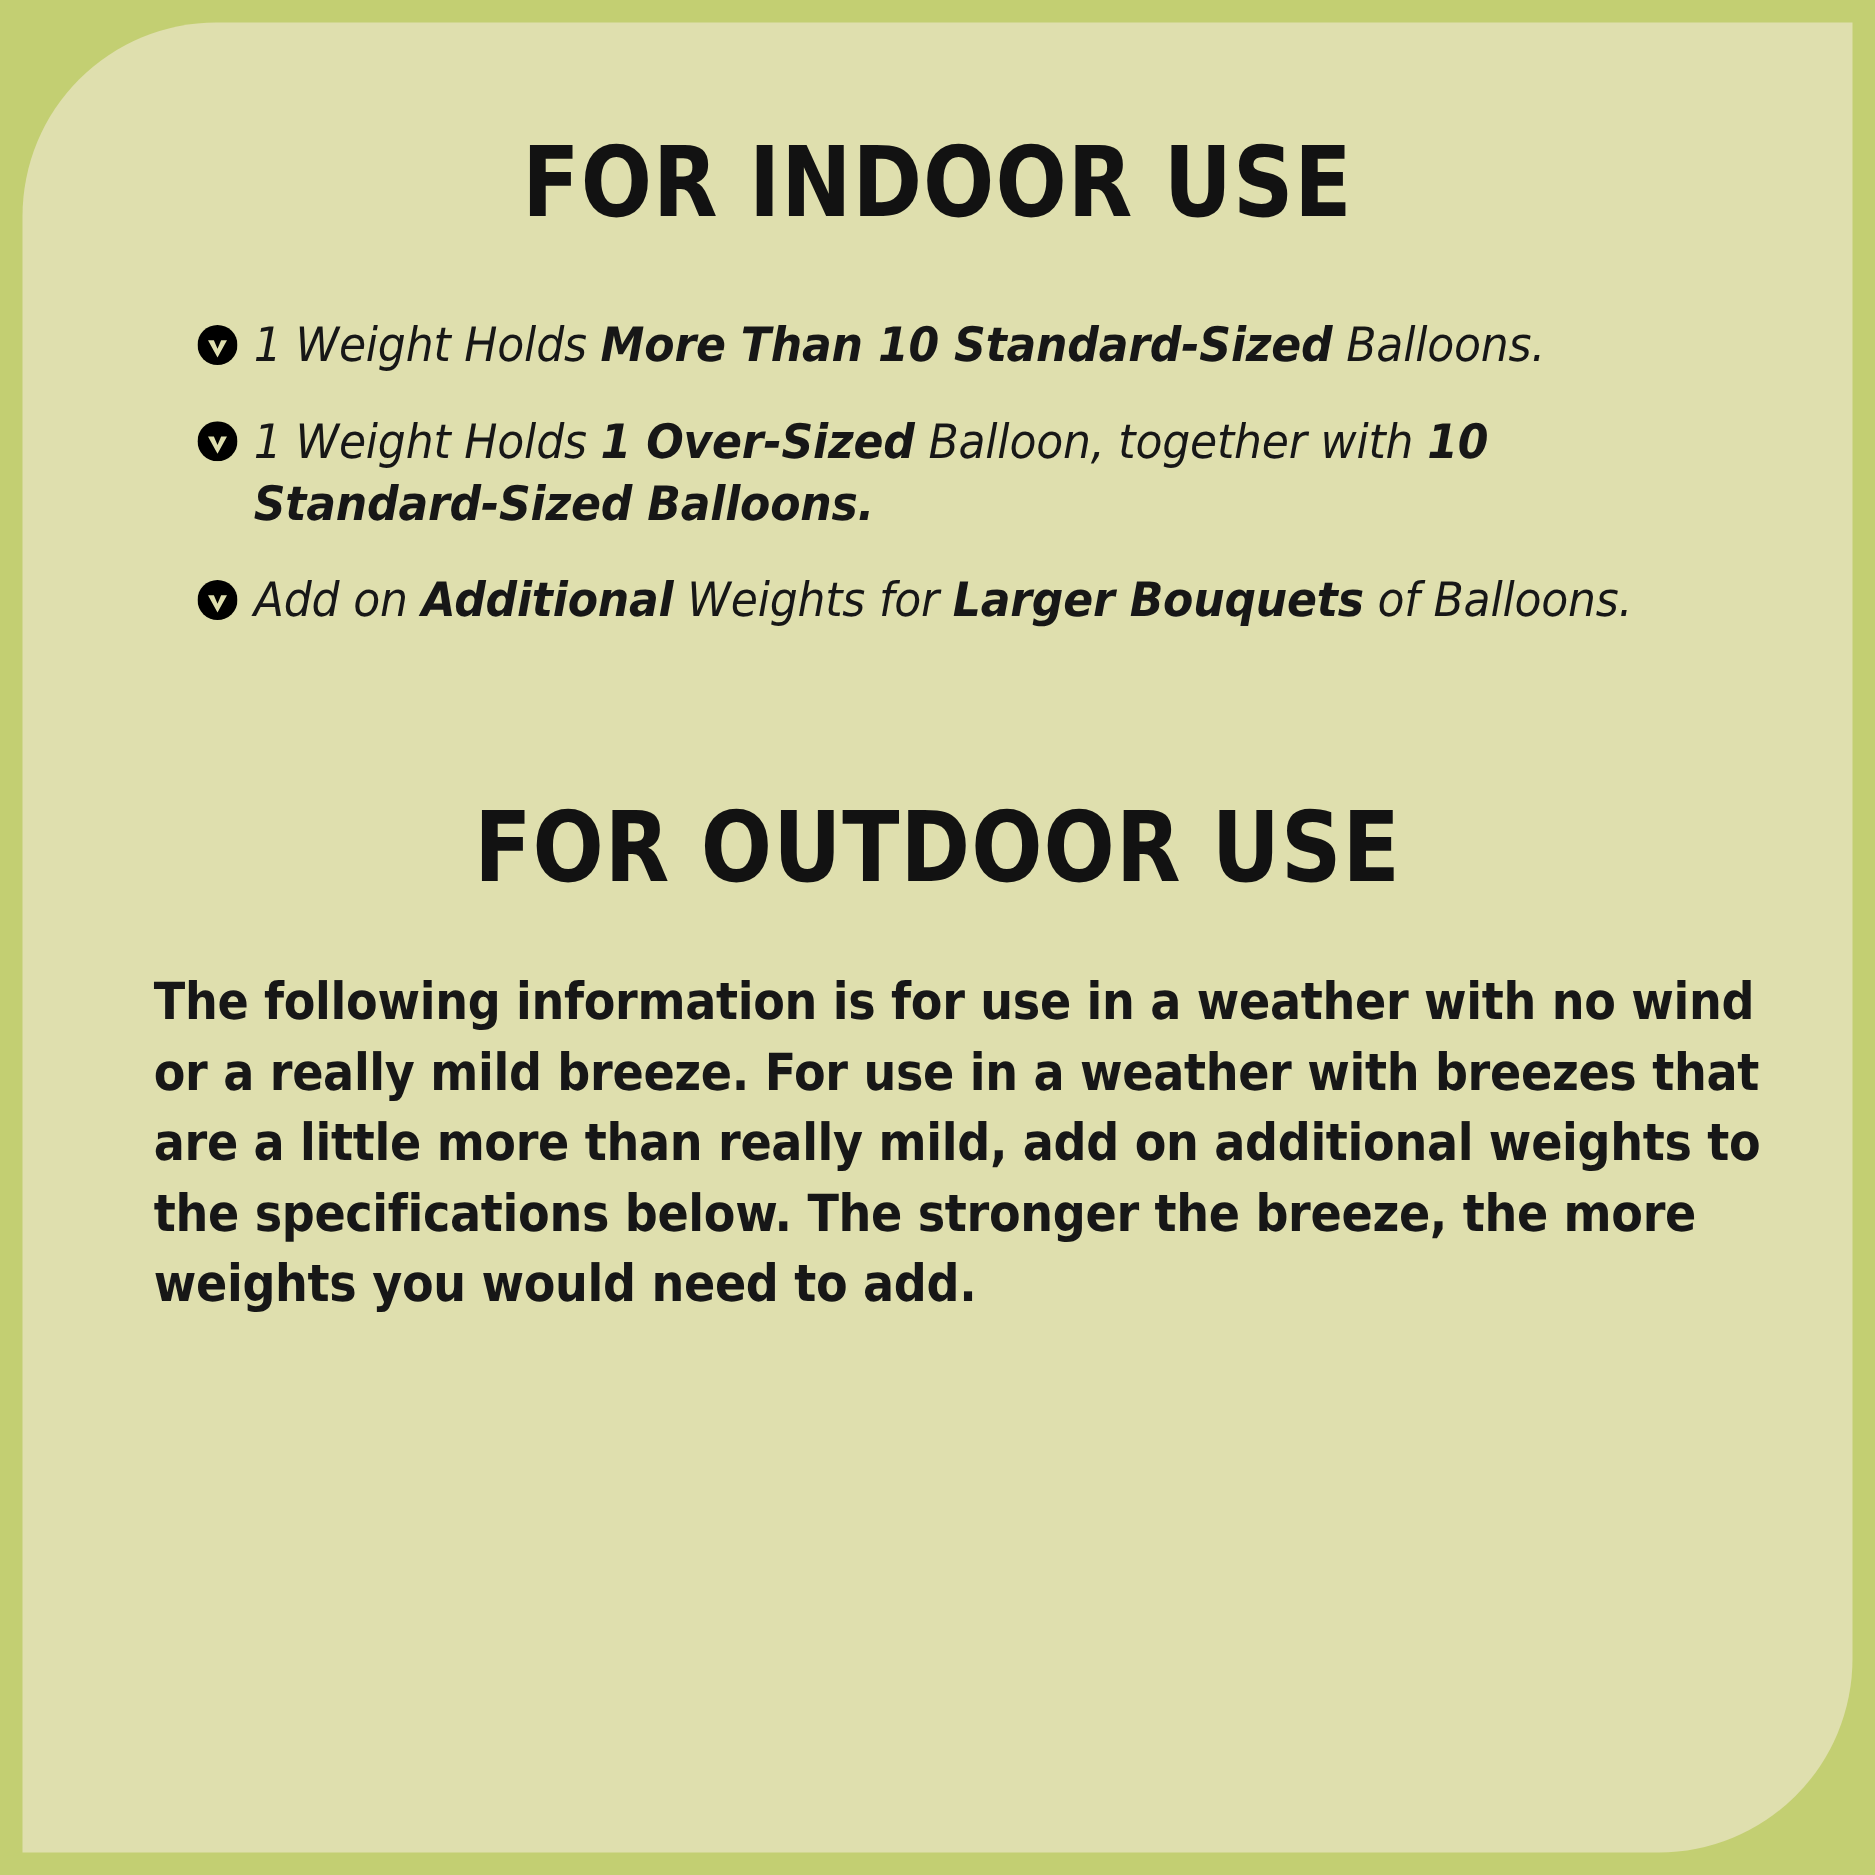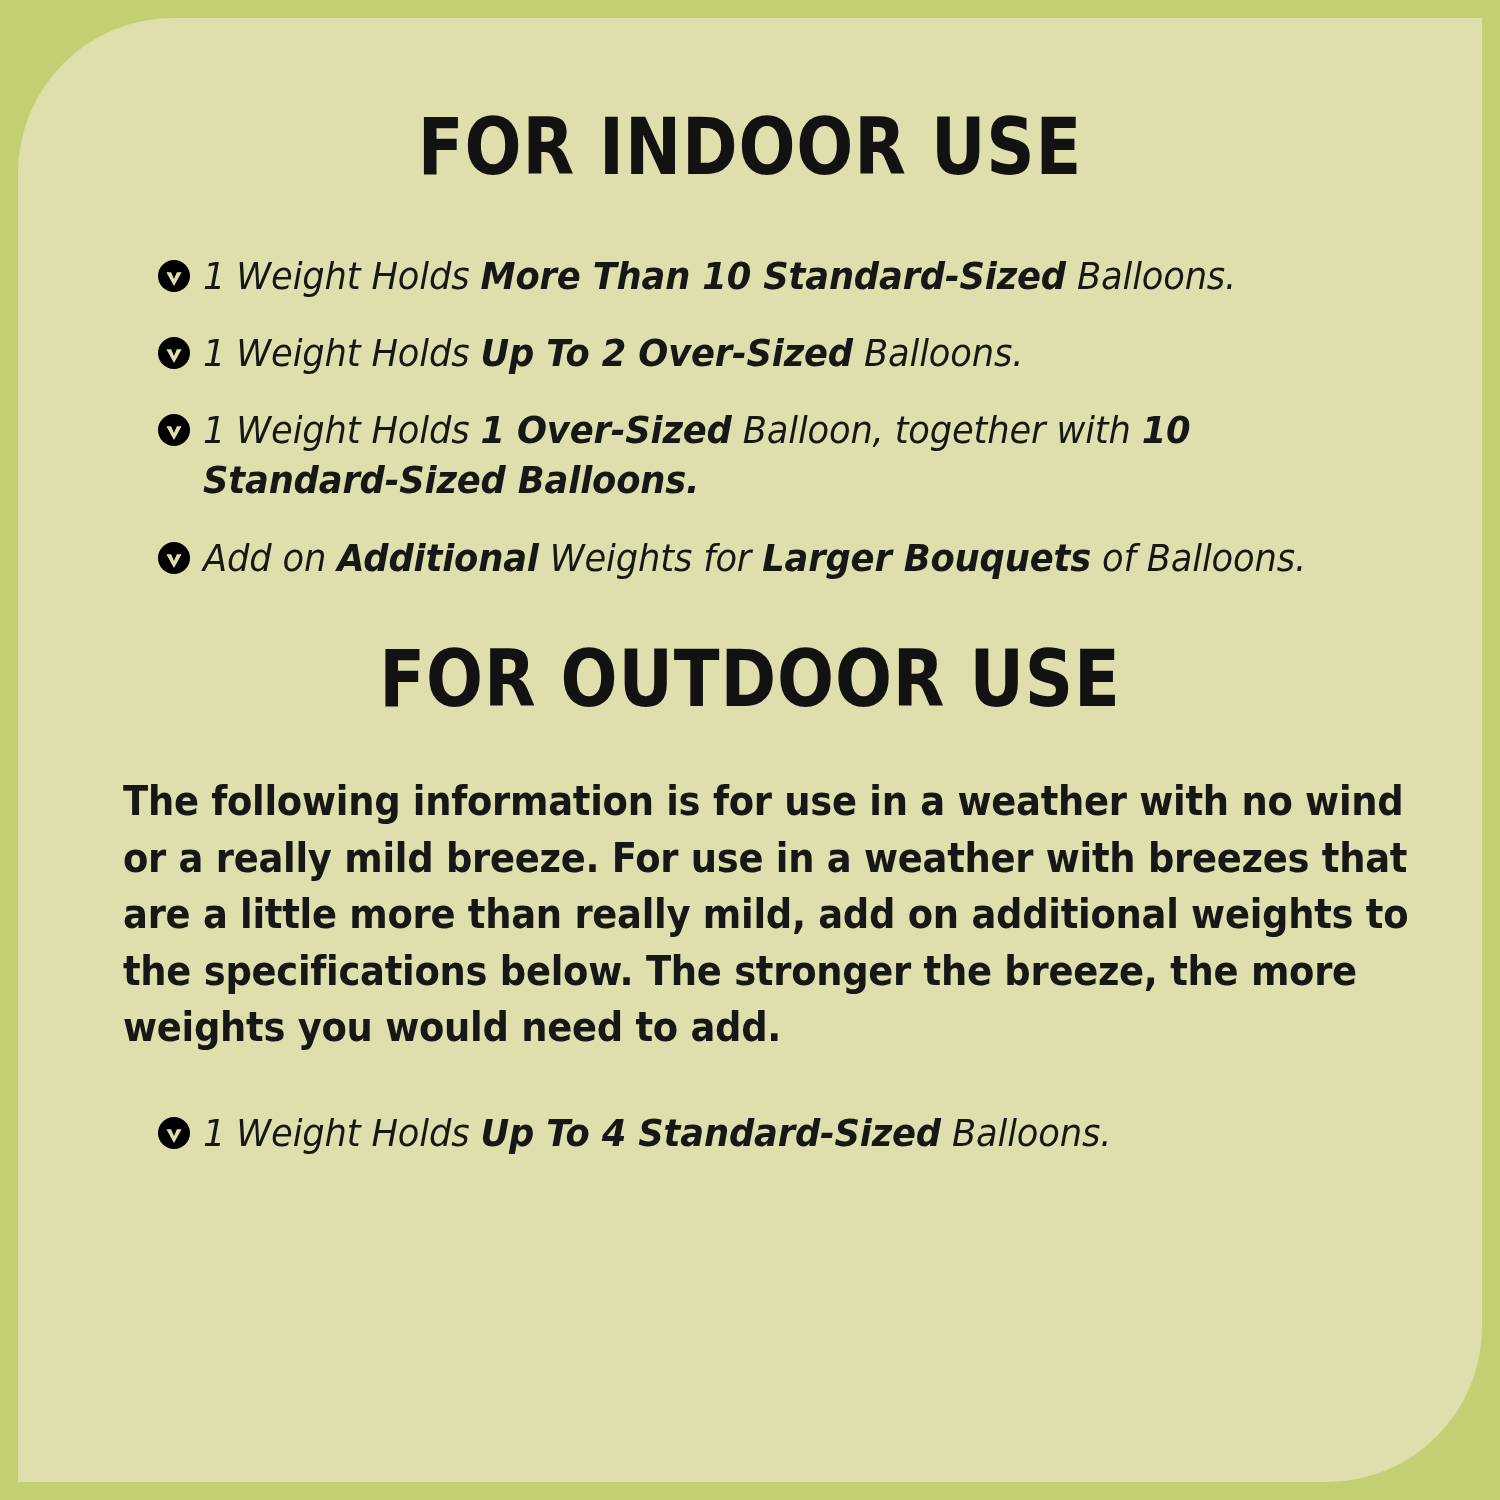--- a/index.html
+++ b/index.html
@@ -136,53 +136,35 @@
             </span>
             <span class="bullet-text"><span>1 Weight Holds </span><b>More Than 10 Standard-Sized</b><span> Balloons.</span></span>
           </div>
           <div class="bullet-item">
             <span class="check-icon">
               <svg viewBox="0 0 32 32" xmlns="http://www.w3.org/2000/svg">
                 <circle cx="16" cy="16" r="16" fill="#000000"></circle>
                 <path d="M8.4 12.2 L13.1 12.2 L16 19.0 L18.9 12.2 L23.6 12.2 L16 26.0 Z" fill="#dfdfae"></path>
               </svg>
             </span>
-            <span class="bullet-text"><span>1 Weight Holds </span><b>Up To 2 Over-Sized</b><span> Balloons.</span></span>
-          </div>
-          <div class="bullet-item">
-            <span class="check-icon">
-              <svg viewBox="0 0 32 32" xmlns="http://www.w3.org/2000/svg">
-                <circle cx="16" cy="16" r="16" fill="#000000"></circle>
-                <path d="M8.4 12.2 L13.1 12.2 L16 19.0 L18.9 12.2 L23.6 12.2 L16 26.0 Z" fill="#dfdfae"></path>
-              </svg>
-            </span>
             <span class="bullet-text"><span>1 Weight Holds </span><b>1 Over-Sized</b><span> Balloon, together with </span><b>10 Standard-Sized Balloons.</b></span>
           </div>
           <div class="bullet-item">
             <span class="check-icon">
               <svg viewBox="0 0 32 32" xmlns="http://www.w3.org/2000/svg">
                 <circle cx="16" cy="16" r="16" fill="#000000"></circle>
                 <path d="M8.4 12.2 L13.1 12.2 L16 19.0 L18.9 12.2 L23.6 12.2 L16 26.0 Z" fill="#dfdfae"></path>
               </svg>
             </span>
             <span class="bullet-text"><span>Add on </span><b>Additional</b><span> Weights for </span><b>Larger Bouquets</b><span> of Balloons.</span></span>
           </div>
         </div>
 
       <div class="section-heading" id="heading-outdoor">FOR OUTDOOR USE</div>
 
       <div id="outdoor-paragraph">The following information is for use in a weather with no wind or a really mild breeze. For use in a weather with breezes that are a little more than really mild, add on additional weights to the specifications below. The stronger the breeze, the more weights you would need to add.</div>
 
       <div class="bullet-list" id="outdoor-list">
-          <div class="bullet-item">
-            <span class="check-icon">
-              <svg viewBox="0 0 32 32" xmlns="http://www.w3.org/2000/svg">
-                <circle cx="16" cy="16" r="16" fill="#000000"></circle>
-                <path d="M8.4 12.2 L13.1 12.2 L16 19.0 L18.9 12.2 L23.6 12.2 L16 26.0 Z" fill="#dfdfae"></path>
-              </svg>
-            </span>
-            <span class="bullet-text"><span>1 Weight Holds </span><b>Up To 4 Standard-Sized</b><span> Balloons.</span></span>
-          </div>
         </div>
 
     </div>
   </div>
 </div>
 
 </body></html>

